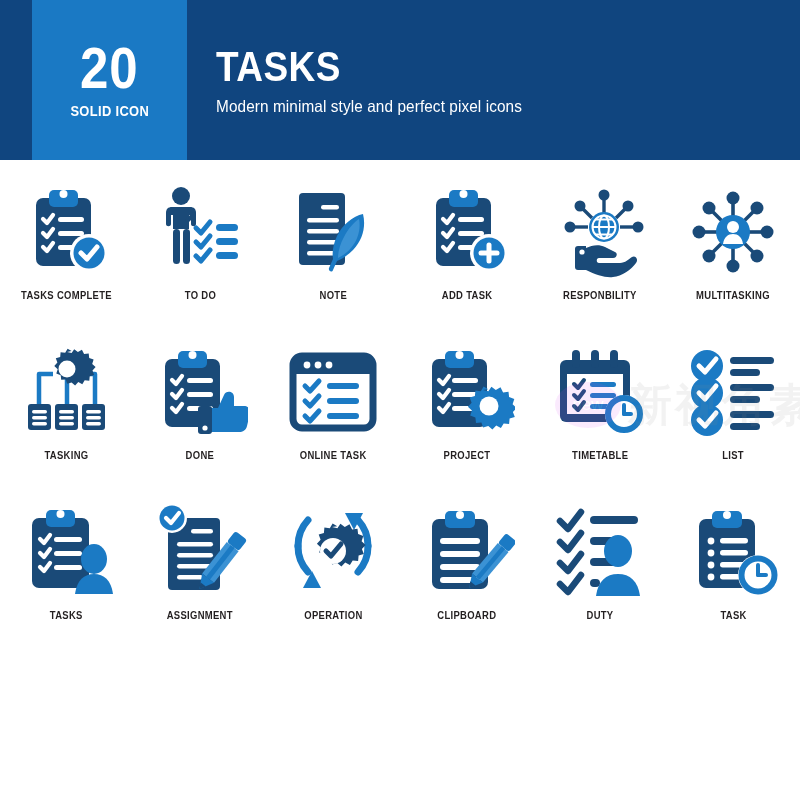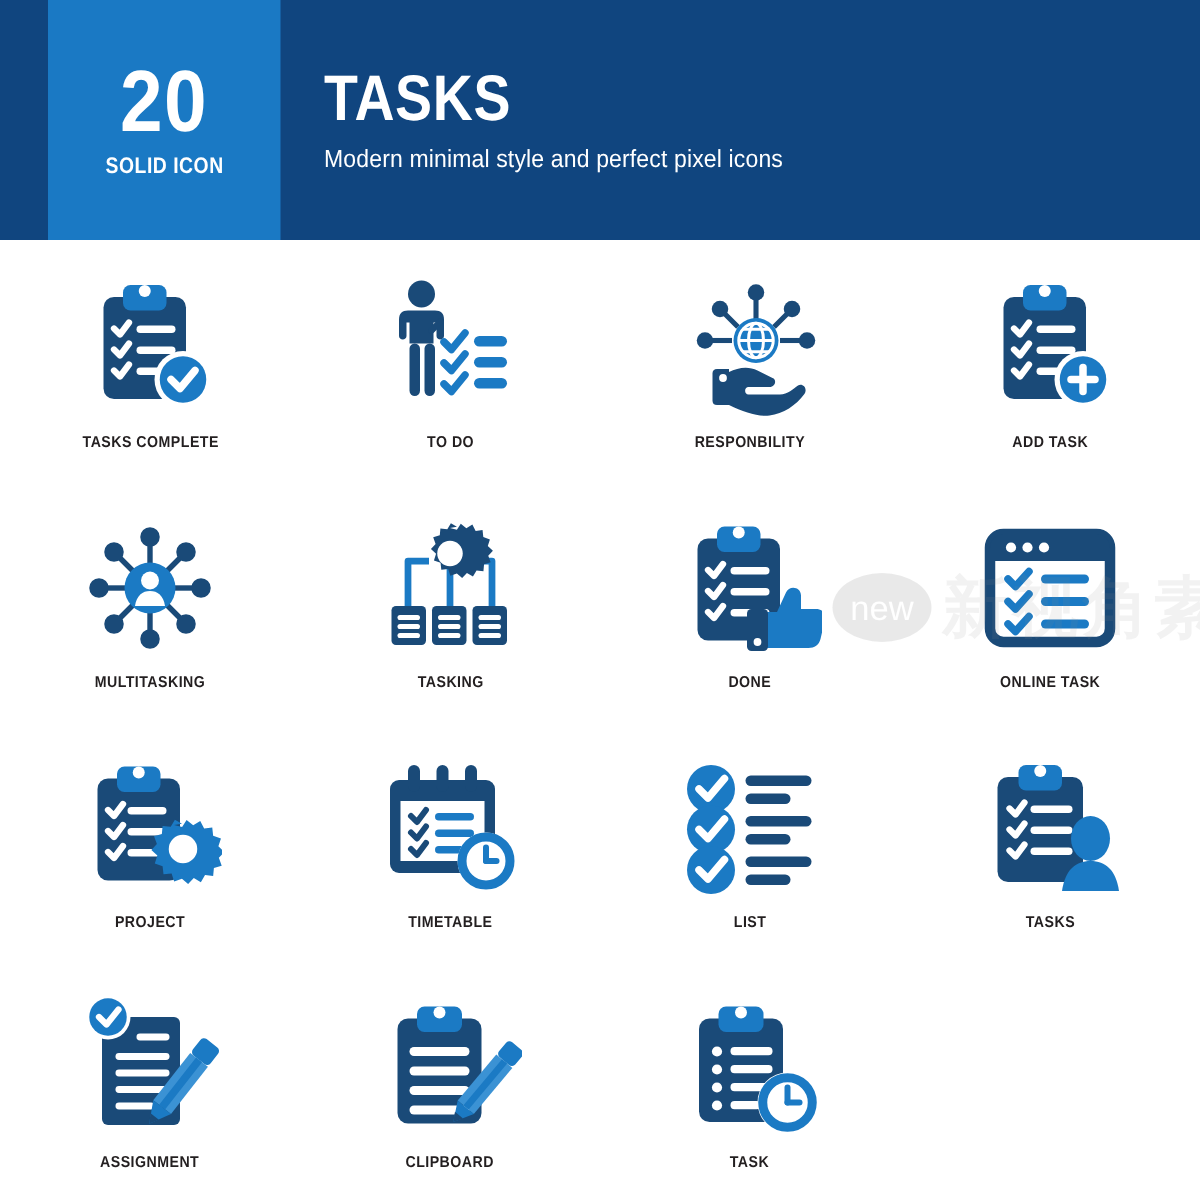--- a/index.html
+++ b/index.html
@@ -44,21 +44,21 @@
   }
   .header-sub{
     font-size:16.5px;font-weight:normal;letter-spacing:.1px;
     transform:scaleX(.93);transform-origin:left center;
   }
 
   
   .grid{
     position:absolute;left:0;top:160px;width:800px;height:640px;
     display:grid;
-    grid-template-columns:repeat(4,1fr);
+    grid-template-columns:repeat(6,1fr);
     grid-template-rows:repeat(4,1fr);
   }
   .cell{
     display:flex;flex-direction:column;
     align-items:center;justify-content:flex-start;
     padding-top:24px;
     position:relative;
   }
   .glyph{
     width:96px;height:96px;
@@ -79,23 +79,23 @@
   
   .watermark{
     position:absolute;left:555px;top:365px;
     width:260px;height:80px;
     pointer-events:none;
     display:flex;align-items:center;
     opacity:.11;
   }
   .wm-bubble{
     width:66px;height:46px;border-radius:50%;
-    background:#404040;
+    background:#d946ef;
     display:flex;align-items:center;justify-content:center;
-    color:#ffffff;font-size:23px;
+    color:#ffffff;font-size:17px;
     margin-right:7px;flex:none;
   }
   .wm-cjk{
     font-size:44px;font-weight:bold;color:#8d8d8d;
     letter-spacing:3px;white-space:nowrap;
     font-family:"DejaVu Sans", sans-serif;
   }
 </style>
 </head>
 <body>
@@ -158,20 +158,64 @@
         <g fill="#1b7ac4">
           <rect x="64" y="40" width="22" height="7" rx="3.5"></rect>
           <rect x="64" y="54" width="22" height="7" rx="3.5"></rect>
           <rect x="64" y="68" width="22" height="7" rx="3.5"></rect>
         </g>
       </svg>
     </div>
     <div class="caption">TO DO</div>
   </div>
 
+  <div class="cell">
+    <div class="glyph">
+      <svg viewBox="0 0 96 96">
+        <rect x="14" y="9" width="46" height="72" rx="4" fill="#1a4a78"></rect>
+        <g fill="#ffffff">
+          <rect x="36" y="21" width="18" height="4.5" rx="2.2"></rect>
+          <rect x="22" y="34" width="32" height="4.5" rx="2.2"></rect>
+          <rect x="22" y="45" width="32" height="4.5" rx="2.2"></rect>
+          <rect x="22" y="56" width="32" height="4.5" rx="2.2"></rect>
+          <rect x="22" y="67" width="32" height="4.5" rx="2.2"></rect>
+        </g>
+        <path d="M78 30c3 12 0 26-10 36-5 5-11 9-16 11l-4 9c-1 3-5 1-4-2l4-9c-1-6 0-15 4-23 5-11 16-20 26-22z" fill="#1b7ac4"></path>
+        <path d="M74 35c2 10-1 21-8 29-4 5-9 8-13 10 0-6 2-14 6-21 4-8 10-15 15-18z" fill="#3b92d4"></path>
+      </svg>
+    </div>
+    <div class="caption">NOTE</div>
+  </div>
+
+  <div class="cell">
+    <div class="glyph">
+      <svg viewBox="0 0 96 96">
+        <rect x="17" y="14" width="55" height="68" rx="7" fill="#1a4a78"></rect>
+        <rect x="30" y="6" width="29" height="17" rx="5" fill="#1b7ac4"></rect>
+        <circle cx="44.5" cy="10" r="4" fill="#ffffff"></circle>
+        <g fill="#ffffff">
+          <rect x="39" y="33" width="26" height="5" rx="2.5"></rect>
+          <rect x="39" y="47" width="26" height="5" rx="2.5"></rect>
+          <rect x="39" y="61" width="26" height="5" rx="2.5"></rect>
+        </g>
+        <g stroke="#ffffff" stroke-width="4.2" fill="none" stroke-linecap="round" stroke-linejoin="round">
+          <polyline points="24,35 28,39 34,31"></polyline>
+          <polyline points="24,49 28,53 34,45"></polyline>
+          <polyline points="24,63 28,67 34,59"></polyline>
+        </g>
+        <circle cx="70" cy="69" r="19" fill="#ffffff"></circle>
+        <circle cx="70" cy="69" r="15.5" fill="#1b7ac4"></circle>
+        <g stroke="#ffffff" stroke-width="5" stroke-linecap="round">
+          <line x1="70" y1="61" x2="70" y2="77"></line>
+          <line x1="62" y1="69" x2="78" y2="69"></line>
+        </g>
+      </svg>
+    </div>
+    <div class="caption">ADD TASK</div>
+  </div>
 
   <div class="cell">
     <div class="glyph">
       <svg viewBox="0 0 96 96">
         <g stroke="#1a4a78" stroke-width="3.4" fill="none">
           <line x1="52" y1="30" x2="52" y2="14"></line>
           <line x1="40" y1="34" x2="30" y2="24"></line>
           <line x1="64" y1="34" x2="74" y2="24"></line>
           <line x1="36" y1="43" x2="20" y2="43"></line>
           <line x1="68" y1="43" x2="84" y2="43"></line>
@@ -190,47 +234,20 @@
           <line x1="40.5" y1="43" x2="63.5" y2="43"></line>
           <line x1="43" y1="35.5" x2="61" y2="35.5"></line>
           <line x1="43" y1="50.5" x2="61" y2="50.5"></line>
         </g>
         <path d="M26 62h8v24h-8c-2 0-3-1-3-3V65c0-2 1-3 3-3z" fill="#1a4a78"></path>
         <circle cx="30" cy="68" r="2.6" fill="#ffffff"></circle>
         <path d="M34 64c6-3 13-4 19-1l10 5c3 1 2 6-2 6H47c-3 0-3 5 0 5h21c5 0 9-4 12-6 3-2 7 2 4 6-5 7-14 13-23 14-7 1-17-2-27-7V64z" fill="#1a4a78"></path>
       </svg>
     </div>
     <div class="caption">RESPONBILITY</div>
-  </div>
-
-  <div class="cell">
-    <div class="glyph">
-      <svg viewBox="0 0 96 96">
-        <rect x="17" y="14" width="55" height="68" rx="7" fill="#1a4a78"></rect>
-        <rect x="30" y="6" width="29" height="17" rx="5" fill="#1b7ac4"></rect>
-        <circle cx="44.5" cy="10" r="4" fill="#ffffff"></circle>
-        <g fill="#ffffff">
-          <rect x="39" y="33" width="26" height="5" rx="2.5"></rect>
-          <rect x="39" y="47" width="26" height="5" rx="2.5"></rect>
-          <rect x="39" y="61" width="26" height="5" rx="2.5"></rect>
-        </g>
-        <g stroke="#ffffff" stroke-width="4.2" fill="none" stroke-linecap="round" stroke-linejoin="round">
-          <polyline points="24,35 28,39 34,31"></polyline>
-          <polyline points="24,49 28,53 34,45"></polyline>
-          <polyline points="24,63 28,67 34,59"></polyline>
-        </g>
-        <circle cx="70" cy="69" r="19" fill="#ffffff"></circle>
-        <circle cx="70" cy="69" r="15.5" fill="#1b7ac4"></circle>
-        <g stroke="#ffffff" stroke-width="5" stroke-linecap="round">
-          <line x1="70" y1="61" x2="70" y2="77"></line>
-          <line x1="62" y1="69" x2="78" y2="69"></line>
-        </g>
-      </svg>
-    </div>
-    <div class="caption">ADD TASK</div>
   </div>
 
   <div class="cell">
     <div class="glyph">
       <svg viewBox="0 0 96 96">
         <g stroke="#1a4a78" stroke-width="3.6" fill="none">
           <line x1="48" y1="32" x2="48" y2="18"></line>
           <line x1="48" y1="64" x2="48" y2="78"></line>
           <line x1="32" y1="48" x2="18" y2="48"></line>
           <line x1="64" y1="48" x2="78" y2="48"></line>
@@ -459,20 +476,36 @@
           <rect x="61" y="38" width="15" height="40" fill="#3b92d4"></rect>
           <rect x="66" y="38" width="5" height="40" fill="#1b7ac4"></rect>
           <polygon points="61,78 76,78 68.5,92" fill="#1b7ac4"></polygon>
           <polygon points="65,86 72,86 68.5,92" fill="#1a4a78"></polygon>
         </g>
       </svg>
     </div>
     <div class="caption">ASSIGNMENT</div>
   </div>
 
+  <div class="cell">
+    <div class="glyph">
+      <svg viewBox="0 0 96 96">
+        <path d="M73 16a38 38 0 0110 26" stroke="#1b7ac4" stroke-width="7" fill="none" stroke-linecap="round"></path>
+        <path d="M83 42a38 38 0 01-10 26" stroke="#1b7ac4" stroke-width="7" fill="none" stroke-linecap="round"></path>
+        <path d="M23 68a38 38 0 01-10-26" stroke="#1b7ac4" stroke-width="7" fill="none" stroke-linecap="round"></path>
+        <path d="M13 42a38 38 0 0110-26" stroke="#1b7ac4" stroke-width="7" fill="none" stroke-linecap="round"></path>
+        <polygon points="60,9 78,9 69,26" fill="#1b7ac4"></polygon>
+        <polygon points="36,84 18,84 27,67" fill="#1b7ac4"></polygon>
+        <path d="M48 18l5.4 1.3 3-4.6 4.4 3.4 4.7-2.8 2.6 5.1 5.4-.7.6 5.4 5.2 1.9-1.7 5.2 4 3.7-3.7 4 1.9 5.2-5.2 1.5-.5 5.4-5.4-.6-2.8 4.7-4.7-2.7-3.8 4-4.1-3.5-5.2 1.7-1.7-5.2-5.4.5-.6-5.4-5.2-1.9 1.7-5.2-4-3.7 3.7-4-1.9-5.2 5.2-1.5.5-5.4 5.4.6 2.8-4.7 4.7 2.7z" fill="#1a4a78" transform="translate(-1,5)"></path>
+        <circle cx="48" cy="47" r="13" fill="#ffffff"></circle>
+        <polyline points="41,47 46,52 56,40" stroke="#1a4a78" stroke-width="5" fill="none" stroke-linecap="round" stroke-linejoin="round"></polyline>
+      </svg>
+    </div>
+    <div class="caption">OPERATION</div>
+  </div>
 
   <div class="cell">
     <div class="glyph">
       <svg viewBox="0 0 96 96">
         <rect x="13" y="15" width="56" height="70" rx="7" fill="#1a4a78"></rect>
         <rect x="26" y="7" width="30" height="17" rx="5" fill="#1b7ac4"></rect>
         <circle cx="41" cy="11" r="4" fill="#ffffff"></circle>
         <g fill="#ffffff">
           <rect x="21" y="34" width="40" height="6" rx="3"></rect>
           <rect x="21" y="47" width="40" height="6" rx="3"></rect>
@@ -484,20 +517,41 @@
           <rect x="65" y="39" width="14" height="40" fill="#3b92d4"></rect>
           <rect x="70" y="39" width="4.5" height="40" fill="#1b7ac4"></rect>
           <polygon points="65,79 79,79 72,92" fill="#1b7ac4"></polygon>
           <polygon points="68.5,86 75.5,86 72,92" fill="#1a4a78"></polygon>
         </g>
       </svg>
     </div>
     <div class="caption">CLIPBOARD</div>
   </div>
 
+  <div class="cell">
+    <div class="glyph">
+      <svg viewBox="0 0 96 96">
+        <g stroke="#1a4a78" stroke-width="6.5" fill="none" stroke-linecap="round" stroke-linejoin="round">
+          <polyline points="8,17 16,25 29,8"></polyline>
+          <polyline points="8,38 16,46 29,29"></polyline>
+          <polyline points="8,59 16,67 29,50"></polyline>
+          <polyline points="8,80 16,88 29,71"></polyline>
+        </g>
+        <g fill="#1a4a78">
+          <rect x="38" y="12" width="48" height="8" rx="4"></rect>
+          <rect x="38" y="33" width="34" height="8" rx="4"></rect>
+          <rect x="38" y="54" width="30" height="8" rx="4"></rect>
+          <rect x="38" y="75" width="10" height="8" rx="4"></rect>
+        </g>
+        <ellipse cx="66" cy="47" rx="14" ry="16" fill="#1b7ac4"></ellipse>
+        <path d="M44 92c2-15 10-22 22-22s20 7 22 22z" fill="#1b7ac4"></path>
+      </svg>
+    </div>
+    <div class="caption">DUTY</div>
+  </div>
 
   <div class="cell">
     <div class="glyph">
       <svg viewBox="0 0 96 96">
         <rect x="14" y="15" width="56" height="69" rx="7" fill="#1a4a78"></rect>
         <rect x="27" y="7" width="30" height="17" rx="5" fill="#1b7ac4"></rect>
         <circle cx="42" cy="11" r="4" fill="#ffffff"></circle>
         <g fill="#ffffff">
           <circle cx="26" cy="37" r="3.4"></circle>
           <circle cx="26" cy="49" r="3.4"></circle>

